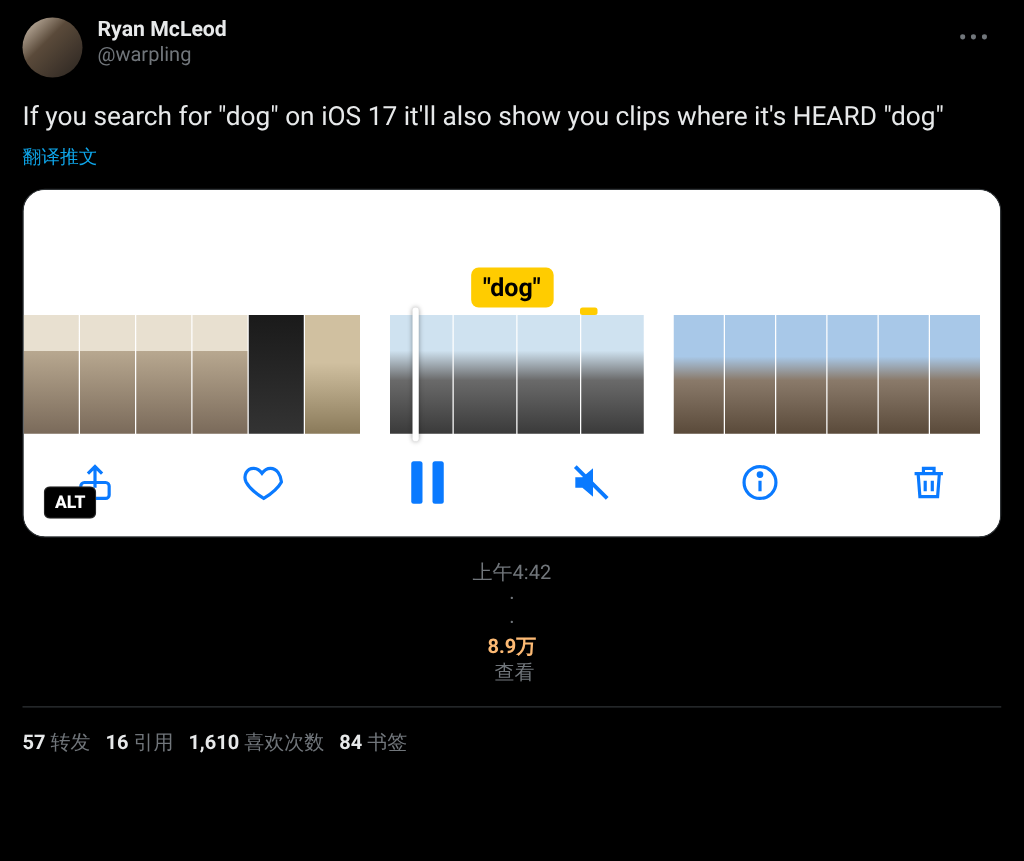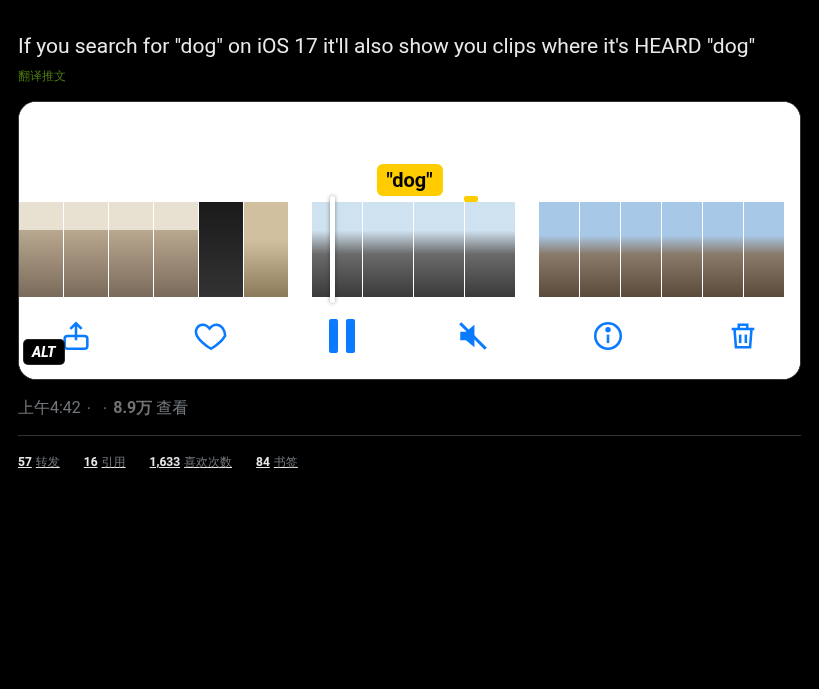--- a/index.html
+++ b/index.html
@@ -16,21 +16,21 @@
   .avatar {
     width: 48px; height: 48px; border-radius: 50%;
     background: linear-gradient(135deg, #d7c9b8 0%, #5a4a3a 40%, #2a2420 100%);
     flex-shrink: 0;
   }
   .names { margin-left: 12px; flex: 1; }
   .display-name { font-weight: 700; font-size: 17px; color: #e7e9ea; }
   .handle { font-size: 16px; color: #71767b; }
   .more { color: #71767b; font-size: 20px; padding: 4px 8px; letter-spacing: 2px; cursor: pointer; }
   .body-text { margin-top: 18px; font-size: 21px; line-height: 1.35; }
-  .translate-link { color: #4d7c0f; font-size: 12px; margin-top: 8px; cursor: pointer; }
+  .translate-link { color: #0ea5e9; font-size: 15px; margin-top: 8px; cursor: pointer; }
   .media-card {
     margin-top: 16px;
     background: #fff;
     border-radius: 18px;
     overflow: hidden;
     border: 1px solid #2f3336;
     position: relative;
   }
   .media-top { height: 100px; background: #fff; position: relative; }
   .dog-tag {
@@ -82,52 +82,59 @@
     align-items: center;
     padding: 22px 40px 26px 40px;
     background: #fff;
   }
   .icon-btn { color: #0a7aff; cursor: pointer; display:flex; align-items:center; justify-content:center; }
   .icon-btn svg { width: 34px; height: 34px; }
   .pause-bars { display: flex; gap: 8px; }
   .pause-bars span { width: 9px; height: 34px; background: #0a7aff; border-radius: 2px; }
   .alt-badge {
     position: absolute;
-    left: 4px; bottom: 14px;
+    left: 16px; bottom: 14px;
     background: #000; color: #fff;
     font-weight: 800; font-size: 14px;
     padding: 4px 8px; border-radius: 5px;
     border: 1px solid rgba(255,255,255,0.15);
-    font-style: italic;
   }
   .meta-row {
     margin-top: 18px;
     color: #71767b;
     font-size: 16px;
     display: flex; align-items: center;
     flex-wrap: wrap;
+    flex-direction: column;
   }
   .meta-row .sep { margin: 0 6px; }
-  .meta-row .bold { color: #737373; font-weight: 700; }
+  .meta-row .bold { color: #fdba74; font-weight: 700; }
   .divider { border-top: 1px solid #2f3336; margin-top: 16px; }
   .stats-row {
     display: flex;
-    gap: 24px;
+    gap: 12px;
     padding: 18px 0 0 0;
-    font-size: 12px;
-    text-decoration: underline;
+    font-size: 16px;
   }
   .stat { color: #71767b; cursor: pointer; }
   .stat .num { color: #e7e9ea; font-weight: 700; margin-right: 4px; }
 </style>
 </head>
 <body>
 
 <div class="tweet">
 
+  <div class="header">
+    <div class="avatar"></div>
+    <div class="names">
+      <div class="display-name">Ryan McLeod</div>
+      <div class="handle">@warpling</div>
+    </div>
+    <div class="more">•••</div>
+  </div>
 
   <div class="body-text">If you search for "dog" on iOS 17 it'll also show you clips where it's HEARD "dog"</div>
   <div class="translate-link">翻译推文</div>
 
   <div class="media-card">
     <div class="media-top">
       <div class="dog-tag">"dog"</div>
       <div class="tick"></div>
     </div>
 
@@ -211,20 +218,20 @@
   <div class="divider"></div>
 
   <div class="stats-row">
     <div class="stat">
       <span class="num">57</span><span>转发</span>
     </div>
     <div class="stat">
       <span class="num">16</span><span>引用</span>
     </div>
     <div class="stat">
-      <span class="num">1,633</span><span>喜欢次数</span>
+      <span class="num">1,610</span><span>喜欢次数</span>
     </div>
     <div class="stat">
       <span class="num">84</span><span>书签</span>
     </div>
   </div>
 
 </div>
 
 </body></html>

